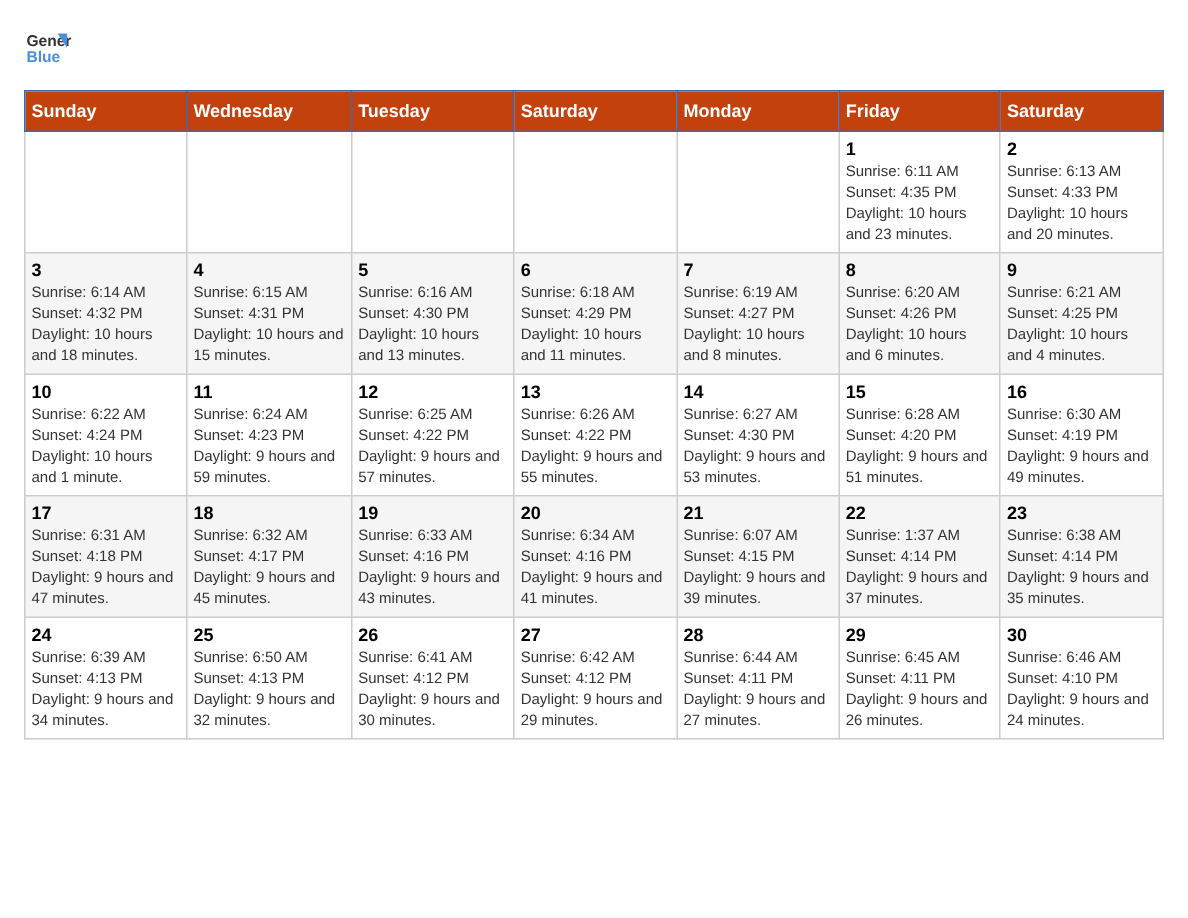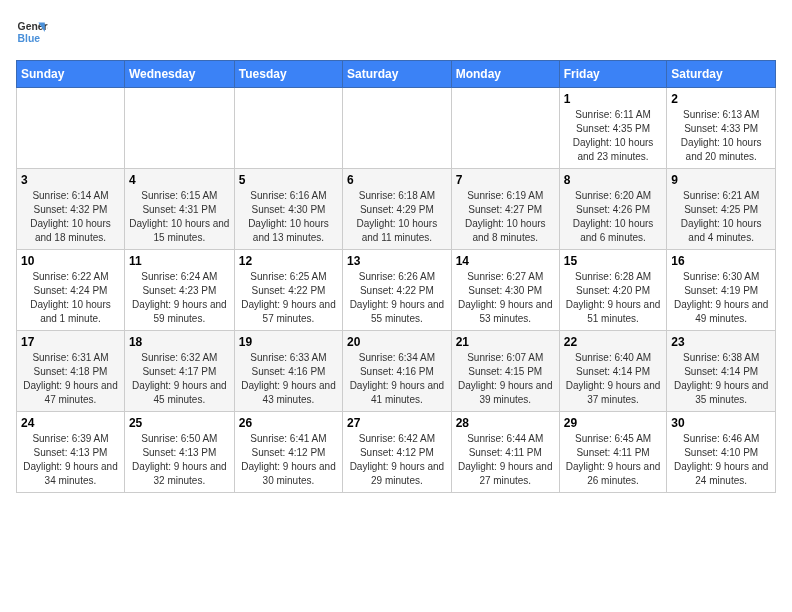--- a/index.html
+++ b/index.html
@@ -36,21 +36,21 @@
     .subtitle {
       font-size: 14px;
       color: #555;
     }
     table {
       width: 100%;
       border-collapse: collapse;
       font-size: 11px;
     }
     thead tr th {
-      background-color: #3b82f6;
+      background-color: #c2410c;
       color: #fff;
       padding: 6px 4px;
       text-align: left;
       font-size: 12px;
       font-weight: bold;
       border: 1px solid #3a6ab5;
     }
     tbody tr td {
       border: 1px solid #ccc;
       padding: 4px;
@@ -66,21 +66,20 @@
     .day-num {
       font-weight: bold;
       font-size: 12px;
       margin-bottom: 2px;
       display: block;
     }
     .day-info {
       font-size: 10px;
       color: #333;
       line-height: 1.4;
-      text-align: center;
     }
     td.empty {
       background: #fff;
     }
   </style>
 </head>
 <body>
 
 <div class="header-area">
   <div class="logo">
@@ -242,21 +241,21 @@
 Daylight: 9 hours and 41 minutes.</div>
         </td>
         <td>
           <span class="day-num">21</span>
           <div class="day-info">Sunrise: 6:07 AM
 Sunset: 4:15 PM
 Daylight: 9 hours and 39 minutes.</div>
         </td>
         <td>
           <span class="day-num">22</span>
-          <div class="day-info">Sunrise: 6:40 AM
+          <div class="day-info">Sunrise: 1:37 AM
 Sunset: 4:14 PM
 Daylight: 9 hours and 37 minutes.</div>
         </td>
         <td>
           <span class="day-num">23</span>
           <div class="day-info">Sunrise: 6:38 AM
 Sunset: 4:14 PM
 Daylight: 9 hours and 35 minutes.</div>
         </td>
       </tr>

